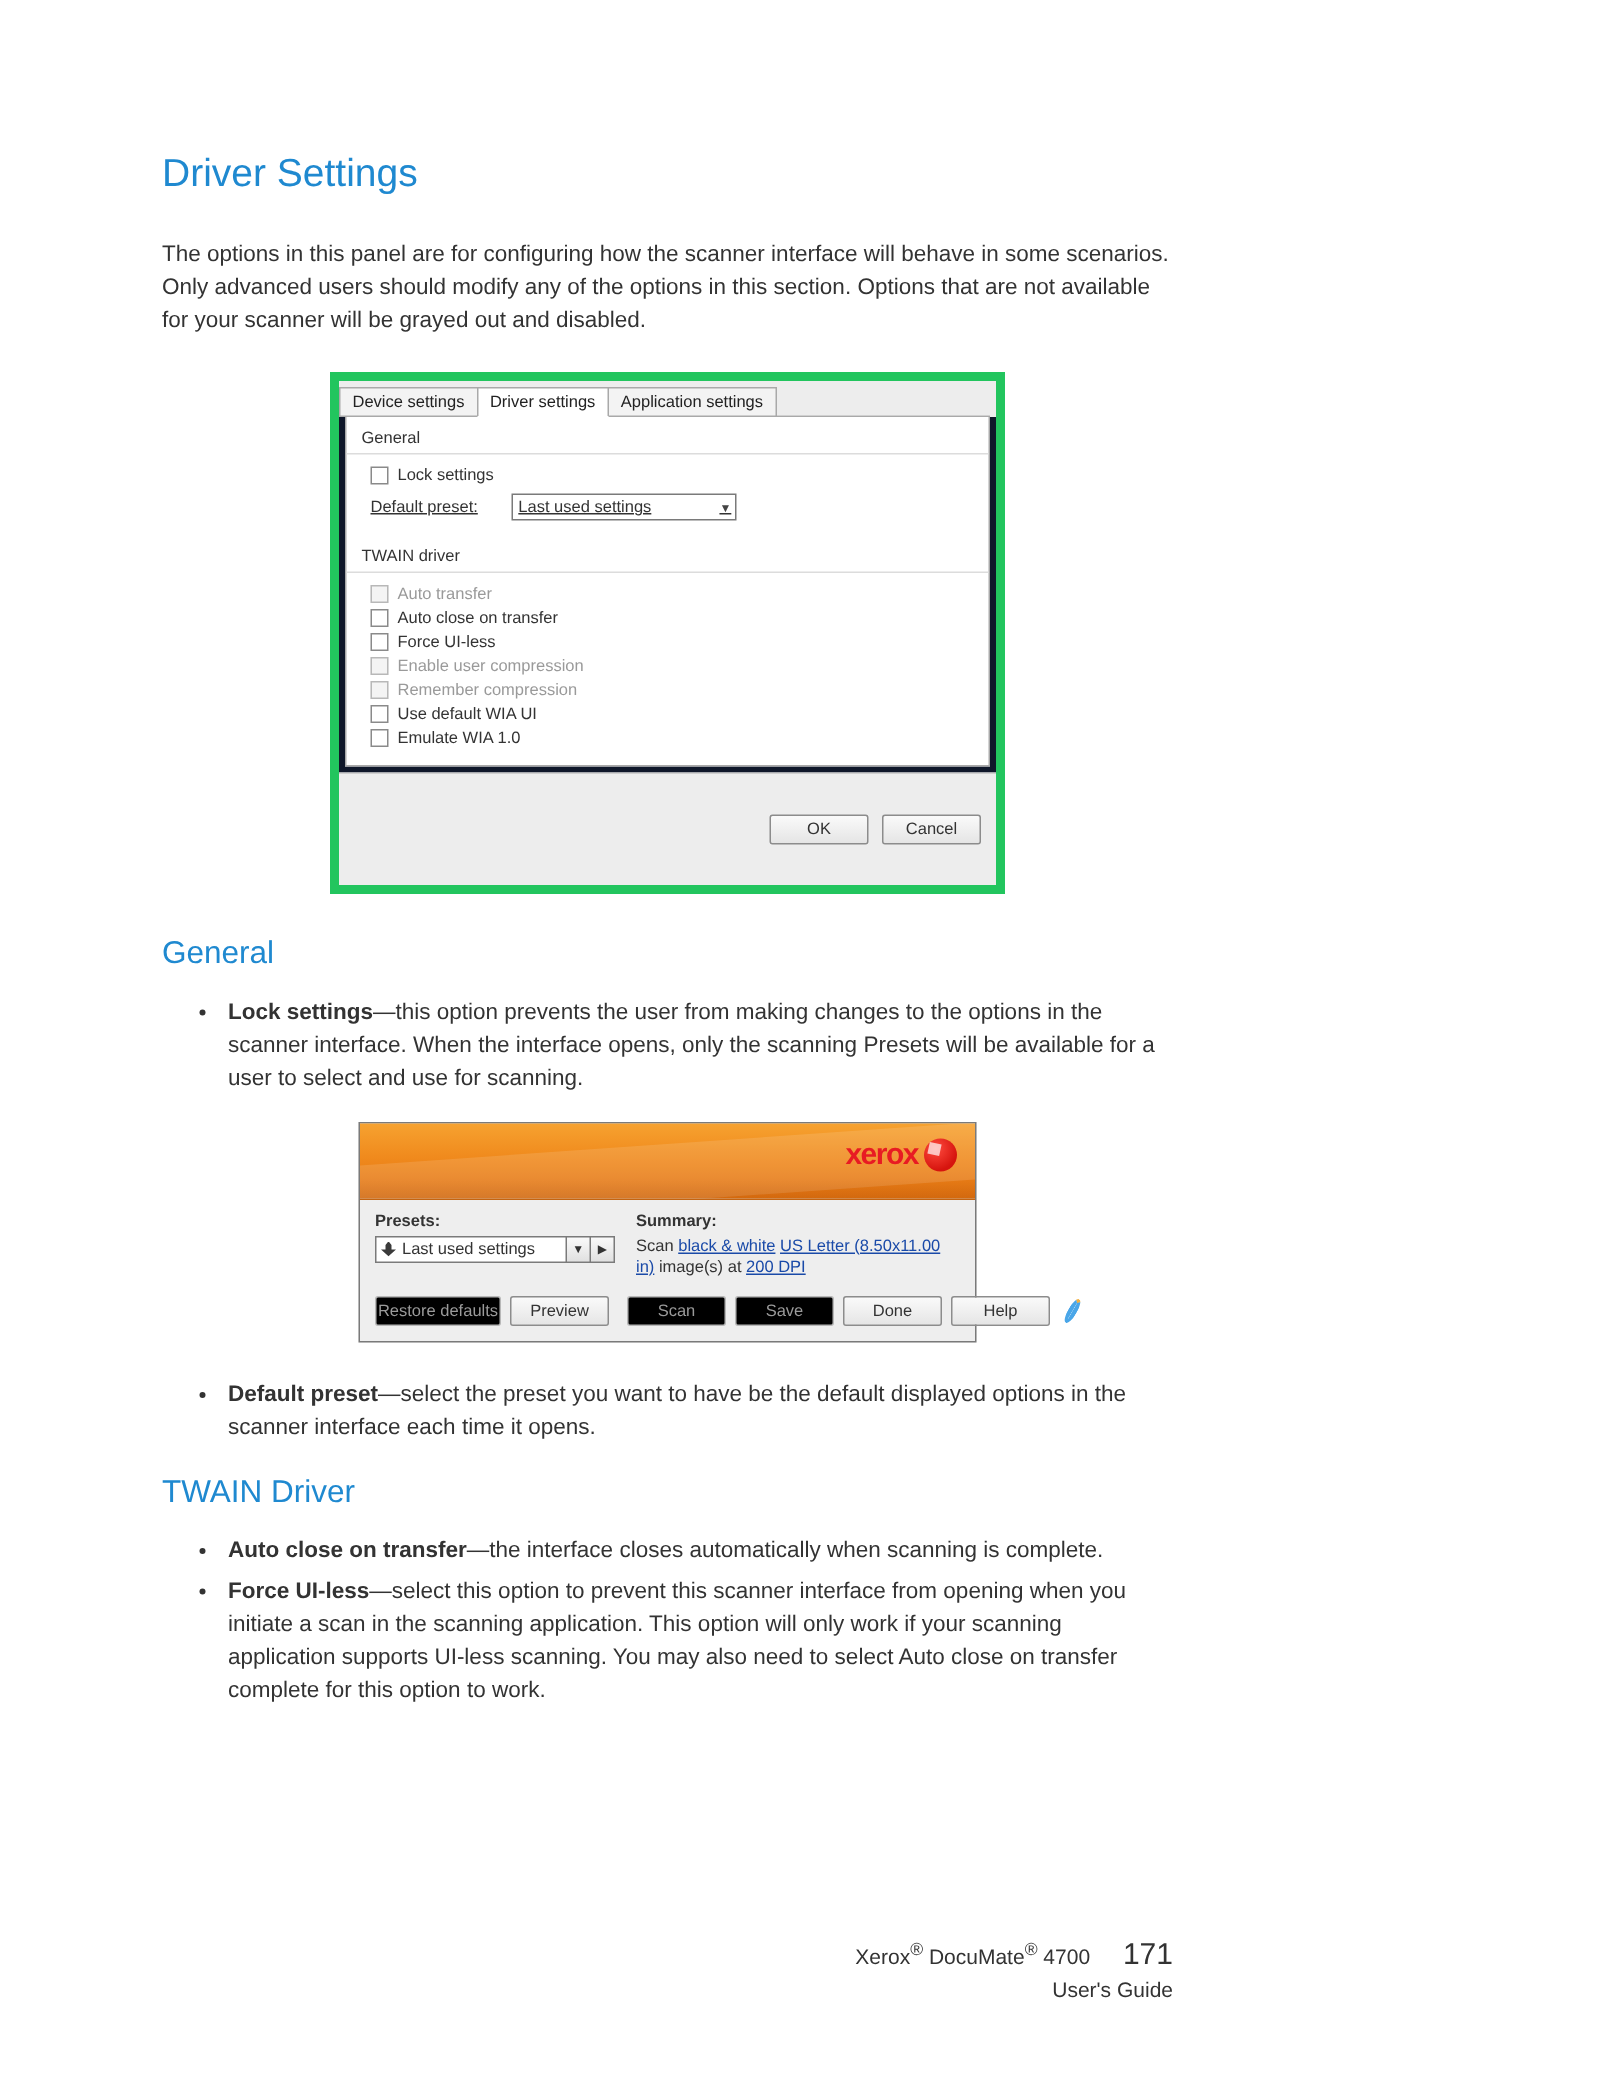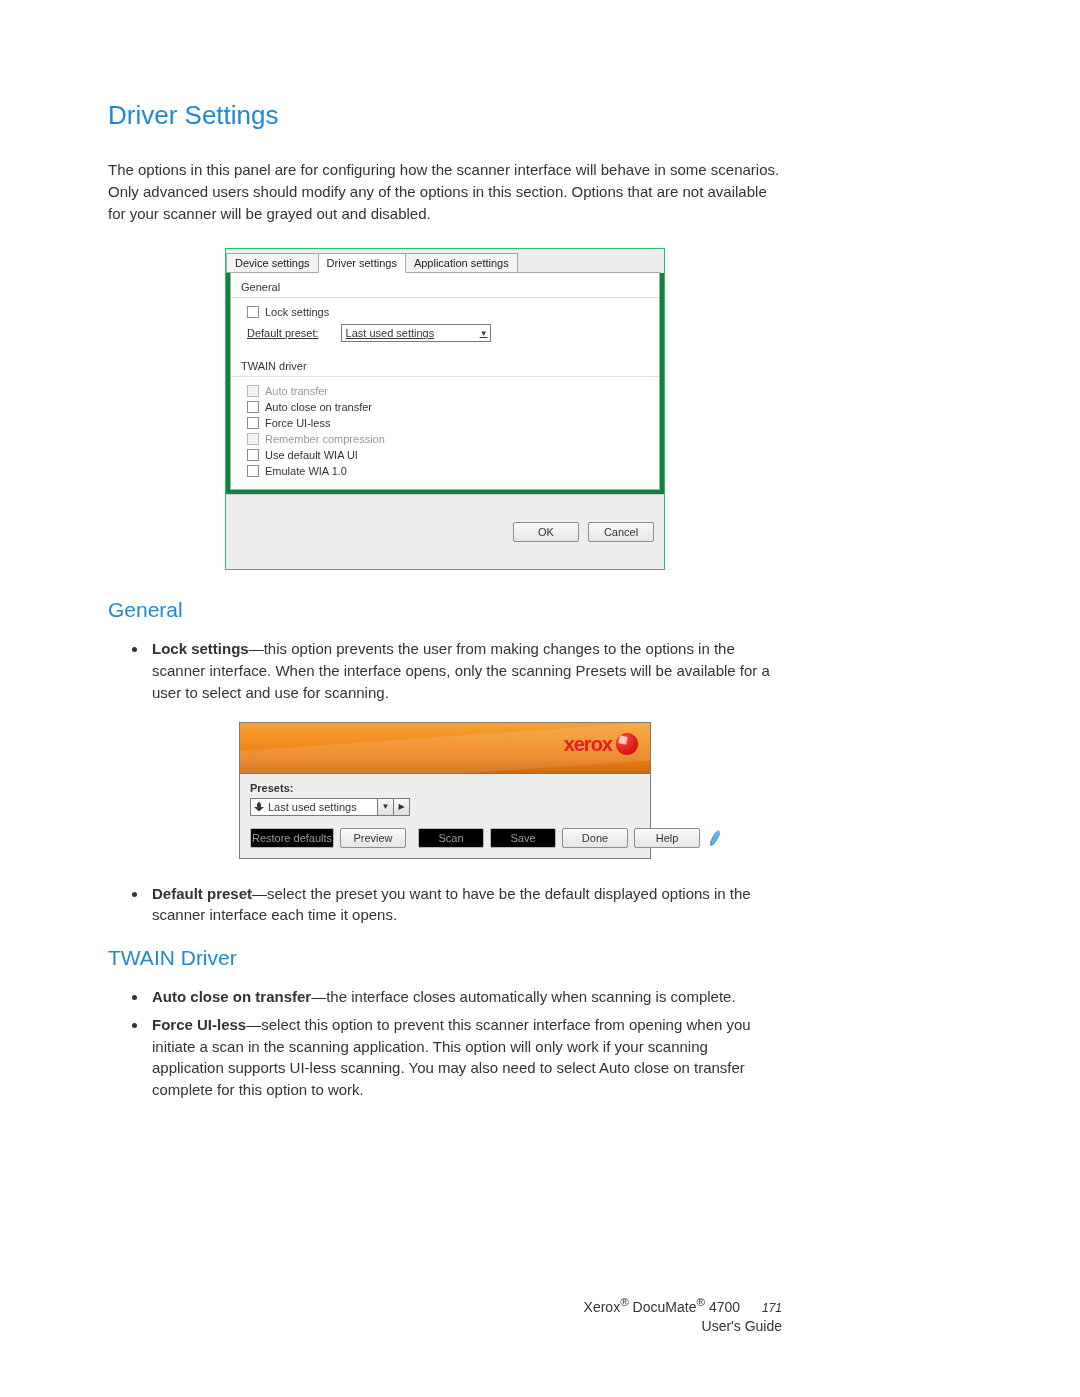--- a/index.html
+++ b/index.html
@@ -25,22 +25,22 @@
   .intro {
     line-height: 1.45;
     font-size: 15px;
     color: #333;
     margin-bottom: 24px;
   }
   
   .dialog1 {
     width: 438px;
     margin: 10px auto 28px auto;
-    border: 1px solid #22c55e;
-    background: #15803d;
+    border: 6px solid #22c55e;
+    background: #0f172a;
     font-family: "Segoe UI", Tahoma, sans-serif;
     font-size: 11px;
     color: #333;
   }
   .tabstrip {
     display: flex;
     padding-top: 4px;
     background: #ededed;
   }
   .tabstrip .tab {
@@ -284,21 +284,21 @@
 
   .footer {
     position: absolute;
     right: 108px;
     bottom: 60px;
     text-align: right;
     font-size: 14px;
     line-height: 1.4;
     color: #333;
   }
-  .footer .pn { display:inline-block; margin-left: 18px; font-size:12px;font-style:italic; }
+  .footer .pn { display:inline-block; margin-left: 18px; font-size:20px; }
 </style>
 </head>
 <body>
 
 <div class="page">
   <h1 class="driver-settings">Driver Settings</h1>
 
   <p class="intro">The options in this panel are for configuring how the scanner interface will behave in some scenarios. Only advanced users should modify any of the options in this section. Options that are not available for your scanner will be grayed out and disabled.</p>
 
   <div class="dialog1">
@@ -327,20 +327,24 @@
         <span class="chk disabled"></span>
         <span>Auto transfer</span>
       </div>
       <div class="chk-row">
         <span class="chk"></span>
         <span>Auto close on transfer</span>
       </div>
       <div class="chk-row">
         <span class="chk"></span>
         <span>Force UI-less</span>
+      </div>
+      <div class="chk-row disabled">
+        <span class="chk disabled"></span>
+        <span>Enable user compression</span>
       </div>
       <div class="chk-row disabled">
         <span class="chk disabled"></span>
         <span>Remember compression</span>
       </div>
 
       <div class="chk-row">
         <span class="chk"></span>
         <span>Use default WIA UI</span>
       </div>
@@ -380,20 +384,26 @@
             <span>Last used settings</span>
           </div>
           <div class="caret-btn">
               <span>▼</span>
             </div>
           <div class="play-btn">
               <span>▶</span>
             </div>
         </div>
       </div>
+      <div class="dlg2-col">
+        <div class="dlg2-label">Summary:</div>
+        <div class="summary-text">
+          <span>Scan </span><span class="lnk">black &amp; white</span><span> </span><span class="lnk">US Letter (8.50x11.00 in)</span><span> image(s) at </span><span class="lnk">200 DPI</span>
+        </div>
+      </div>
     </div>
     <div class="dlg2-btnrow">
       <div class="winbtn disabled" style="min-width:84px">Restore defaults</div>
       <div class="winbtn">Preview</div>
       <div class="spacer-flex"></div>
       <div class="winbtn disabled">Scan</div>
       <div class="winbtn disabled">Save</div>
       <div class="winbtn">Done</div>
       <div class="winbtn">Help</div>
       <span class="spin-icon"></span>

